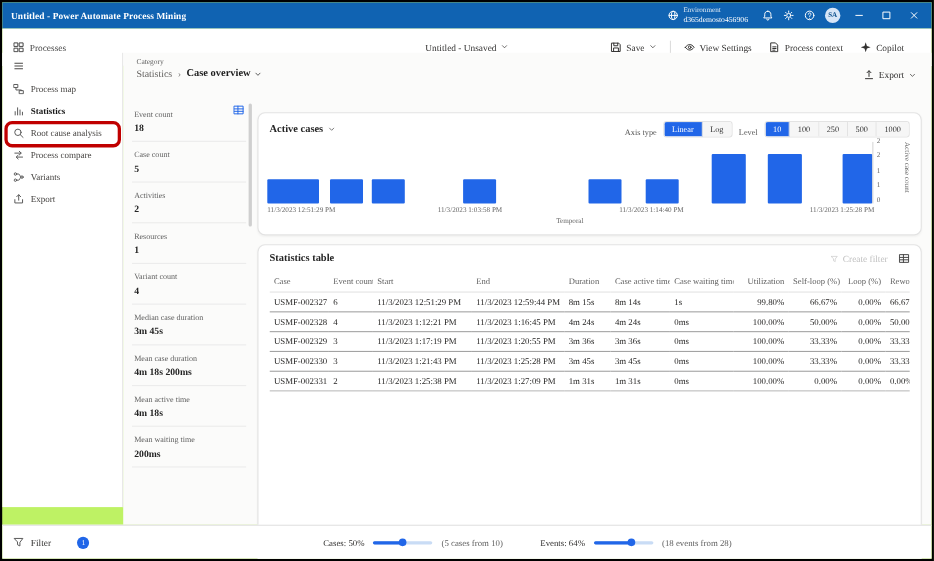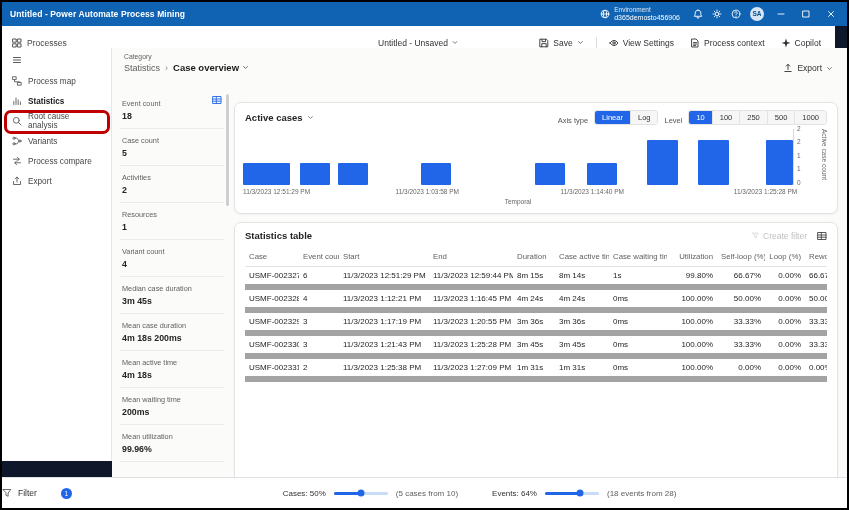--- a/index.html
+++ b/index.html
@@ -1,38 +1,38 @@
 <!DOCTYPE html>
 <html><head>
 <meta charset="utf-8">
 <style>
   *{margin:0;padding:0;box-sizing:border-box}
   html,body{background:#ddd}
   body{font-family:"Liberation Sans",sans-serif}
-  #app{position:relative;width:849px;height:510px;background:#0f172a;border:2px solid #000;overflow:hidden;font-family:Liberation Sans, sans-serif;--accent:#2166e8;--titlebar:#1063b2;--annotation:#c00000}
+  #app{position:relative;width:849px;height:510px;background:#bef264;border:2px solid #000;overflow:hidden;font-family:Liberation Serif, serif;--accent:#2166e8;--titlebar:#1063b2;--annotation:#c00000}
   .icon{display:inline-flex;align-items:center;justify-content:center}
   .icon svg{width:10px;height:10px;display:block}
   .icon.sm svg{width:7px;height:7px}
 
   
   .titlebar{position:absolute;left:0;top:0;right:0;height:24px;background:var(--titlebar);color:#fff;display:flex;align-items:center;padding:0 8px;font-size:8.5px}
   .tb-title{font-weight:bold;letter-spacing:.1px}
   .tb-right{margin-left:auto;display:flex;align-items:center;gap:9px}
   .env{display:flex;align-items:center;gap:4px;padding:2px 4px}
   .env-text{display:flex;flex-direction:column;line-height:1.15}
   .env-label{font-size:6.5px;opacity:.85}
   .env-name{font-size:7px}
   .avatar{width:14px;height:14px;border-radius:50%;background:#d7e6f7;color:#0b4f8c;font-size:6.5px;font-weight:bold;display:flex;align-items:center;justify-content:center}
   .win{width:16px}
 
   
-  .cmdbar{position:absolute;left:0;top:24px;right:12px;height:34px;background:#fff;border-bottom:1px solid #e3e3e3;display:flex;align-items:center;color:#323130;font-size:8.5px}
+  .cmdbar{position:absolute;left:0;top:24px;right:0;height:34px;background:#fff;border-bottom:1px solid #e3e3e3;display:flex;align-items:center;color:#323130;font-size:8.5px}
   .cmd-left{display:flex;align-items:center;gap:5px;padding:0 10px;height:100%;color:#444}
   .cmd-center{position:absolute;left:50%;transform:translateX(-50%);display:flex;align-items:center;gap:4px;color:#323130}
-  .cmd-right{margin-left:auto;display:flex;align-items:center;gap:4px;padding-right:8px;height:100%}
+  .cmd-right{margin-left:auto;display:flex;align-items:center;gap:4px;padding-right:19px;height:100%}
   .cmd-btn{display:flex;align-items:center;gap:4px;padding:3px 6px;border-radius:3px;color:#323130}
   .divider{width:1px;height:12px;background:#ddd;margin:0 2px}
 
   
   .nav{position:absolute;left:0;top:46px;width:110px;bottom:47px;background:#fff;border-right:1px solid #e6e6e6;color:#484644}
   .ham{position:absolute;left:10px;top:7px}
   .nav-items{position:absolute;left:0;top:23px;right:0}
   .nav-item{height:20px;display:flex;align-items:center;gap:6px;padding:0 10px;font-size:8.2px;cursor:pointer}
   .nav-item .icon{color:#5a5a5a}
   .nav-item.active .nav-label{font-weight:bold;color:#1b1b1b}
@@ -79,27 +79,27 @@
   .xtick{position:absolute;top:0;white-space:nowrap}
   .xlabel-temporal{position:absolute;left:8px;top:95px;width:550px;text-align:center;font-size:6.5px;color:#666}
 
   .table-actions{margin-left:auto;display:flex;align-items:center;gap:10px}
   .create-filter{display:flex;align-items:center;gap:4px;font-size:8.5px;color:#bfbfbf}
   .create-filter .icon{color:#c8c8c8}
   .grid-i{color:var(--accent)}
   .table-wrap{margin:2px 10px 0;overflow:hidden;width:582px}
   table{border-collapse:collapse;table-layout:fixed;width:600px}
   th{font-size:7.8px;color:#616161;font-weight:normal;text-align:left;padding:5px 4px;border-bottom:1px solid #e3e3e3;white-space:nowrap;overflow:hidden}
-  td{font-size:8px;color:#201f1e;padding:4px 4px;border-bottom:6px solid #a3a3a3;white-space:nowrap;overflow:hidden}
+  td{font-size:8px;color:#201f1e;padding:4px 4px;border-bottom:1px solid #a3a3a3;white-space:nowrap;overflow:hidden}
   th.num,td.num{text-align:right}
   .hscroll{position:absolute;left:98px;bottom:4px;width:310px;height:5px;background:#c4c4c4;border-radius:3px}
 
   
   .bottombar{position:absolute;left:0;right:0;bottom:0;height:31px;background:#fff;border-top:1px solid #e1e1e1;display:flex;align-items:center}
-  .filter-zone{width:110px;display:flex;align-items:center;gap:6px;padding:0 0;color:#323130;font-size:8.5px}
+  .filter-zone{width:110px;display:flex;align-items:center;gap:6px;padding:0 10px;color:#323130;font-size:8.5px}
   .filter-zone .icon{color:#5a5a5a}
   .filter-badge{width:11px;height:11px;border-radius:50%;background:var(--accent);color:#fff;font-size:6.5px;display:flex;align-items:center;justify-content:center;margin-left:18px}
   .status-zone{flex:1;display:flex;align-items:center;justify-content:center;gap:8px;font-size:8px;color:#323130}
   .status-detail{color:#616161}
   .status-gap{width:18px}
   .slider{position:relative;width:54px;height:3px;background:#c9dcf5;border-radius:2px}
   .slider-fill{position:absolute;left:0;top:0;bottom:0;background:var(--accent);border-radius:2px}
   .slider-thumb{position:absolute;top:50%;width:7px;height:7px;border-radius:50%;background:var(--accent);transform:translate(-50%,-50%)}
 </style>
 </head>
@@ -255,35 +255,35 @@
             <svg viewBox="0 0 10 10" fill="none" stroke="currentColor" stroke-width="0.9" stroke-linecap="round" stroke-linejoin="round">
               <circle cx="4.3" cy="4.3" r="2.9"></circle>
               <path d="M6.4 6.4L9 9"></path>
             </svg>
           </span>
           <span class="nav-label">Root cause analysis</span>
         </div>
         <div class="nav-item">
           <span class="icon">
             <svg viewBox="0 0 10 10" fill="none" stroke="currentColor" stroke-width="0.9" stroke-linecap="round" stroke-linejoin="round">
+              <path d="M1.5 3.2h5.5M5.5 1.5l1.8 1.7-1.8 1.7M8.5 6.8H3M4.5 5.1L2.7 6.8l1.8 1.7"></path>
+            </svg>
+          </span>
+          <span class="nav-label">Process compare</span>
+        </div>
+        <div class="nav-item">
+          <span class="icon">
+            <svg viewBox="0 0 10 10" fill="none" stroke="currentColor" stroke-width="0.9" stroke-linecap="round" stroke-linejoin="round">
               <circle cx="2" cy="2.2" r="1.1"></circle>
               <circle cx="2" cy="7.8" r="1.1"></circle>
               <circle cx="8" cy="5" r="1.1"></circle>
               <path d="M3.1 2.2h1.6c1.6 0 1.4 2.8 2.2 2.8M3.1 7.8h1.6c1.6 0 1.4-2.8 2.2-2.8"></path>
             </svg>
           </span>
           <span class="nav-label">Variants</span>
-        </div>
-        <div class="nav-item">
-          <span class="icon">
-            <svg viewBox="0 0 10 10" fill="none" stroke="currentColor" stroke-width="0.9" stroke-linecap="round" stroke-linejoin="round">
-              <path d="M1.5 3.2h5.5M5.5 1.5l1.8 1.7-1.8 1.7M8.5 6.8H3M4.5 5.1L2.7 6.8l1.8 1.7"></path>
-            </svg>
-          </span>
-          <span class="nav-label">Process compare</span>
         </div>
         <div class="nav-item">
           <span class="icon">
             <svg viewBox="0 0 10 10" fill="none" stroke="currentColor" stroke-width="0.9" stroke-linecap="round" stroke-linejoin="round">
               <path d="M5 6V1.2M3.2 2.8L5 1l1.8 1.8M1.5 5.5v3h7v-3"></path>
             </svg>
           </span>
           <span class="nav-label">Export</span>
         </div>
       </div>
@@ -354,24 +354,20 @@
             <div class="stat-label">Mean case duration</div>
             <div class="stat-value">4m 18s 200ms</div>
           </div>
           <div class="stat">
             <div class="stat-label">Mean active time</div>
             <div class="stat-value">4m 18s</div>
           </div>
           <div class="stat">
             <div class="stat-label">Mean waiting time</div>
             <div class="stat-value">200ms</div>
-          </div>
-          <div class="stat">
-            <div class="stat-label">Mean utilization</div>
-            <div class="stat-value">99.96%</div>
           </div>
         </div>
     </div>
     <div class="vscroll"></div>
 
     <div class="card chart-card">
       <div class="card-h">
         <span class="card-title">Active cases</span>
         <span class="icon sm">
             <svg viewBox="0 0 10 10" fill="none" stroke="currentColor" stroke-width="0.9" stroke-linecap="round" stroke-linejoin="round">

